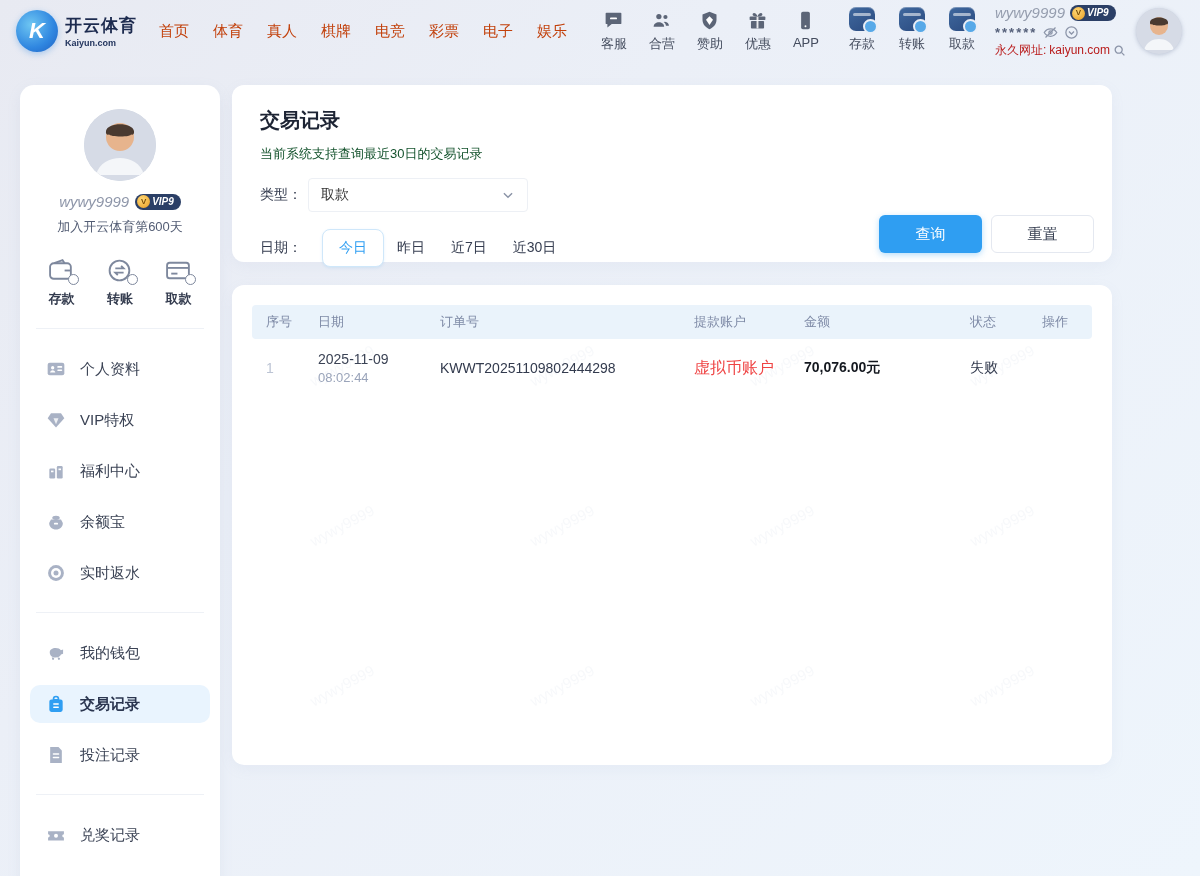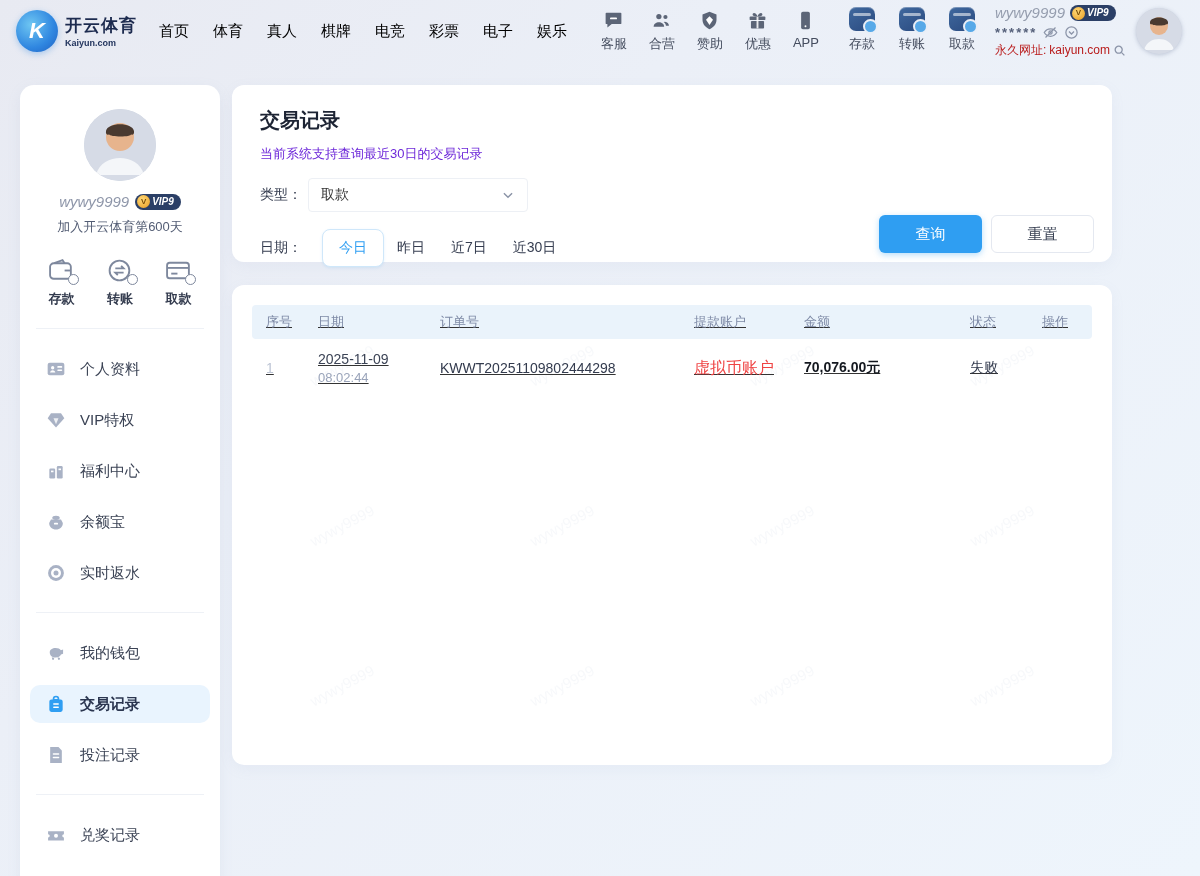--- a/index.html
+++ b/index.html
@@ -16,21 +16,21 @@
     display:flex; align-items:center; padding:0 18px 0 16px; }
   .logo { display:flex; align-items:center; gap:7px; cursor:pointer; }
   .logo-mark { width:42px; height:42px; border-radius:50%;
     background:radial-gradient(circle at 35% 35%,#6ec6f2,#2f86e0 60%,#1f5fc0);
     display:flex; align-items:center; justify-content:center;
     color:#fff; font-weight:bold; font-size:22px; font-style:italic;
     box-shadow:0 2px 6px rgba(47,134,224,.35); }
   .logo-text-cn { font-size:17px; font-weight:bold; color:#1d2b4f; letter-spacing:1px; }
   .logo-text-en { font-size:9px; font-weight:bold; color:#23355e; margin-top:1px; }
   .nav { display:flex; gap:24px; margin-left:22px; }
-  .nav-item { font-size:15px; color:#000000; cursor:pointer; white-space:nowrap; }
+  .nav-item { font-size:15px; color:#c2410c; cursor:pointer; white-space:nowrap; }
   .icon-col { display:flex; flex-direction:column; align-items:center; gap:4px;
     cursor:pointer; width:42px;text-align:right; }
   .icon-col .glyph { color:#5c6577; height:22px; display:flex; align-items:flex-end; }
   .icon-col .lbl { font-size:13px; color:#444c5e; white-space:nowrap; }
   .quick-group { display:flex; gap:6px; margin-left:auto; }
   .wallet-group { display:flex; gap:8px; margin-left:14px; }
   .wicon { width:26px; height:24px; border-radius:7px; position:relative;
     background:linear-gradient(145deg,#40699f,#2a4a7f);
     box-shadow:inset 0 1px 0 rgba(255,255,255,.3); }
   .wicon::before { content:""; position:absolute; left:4px; top:6px; width:18px; height:3px;
@@ -79,21 +79,21 @@
   .menu-item .lbl { font-size:15px; color:#3a4254; }
   .menu-item.active { background:#e9f4fe; }
   .menu-item.active .glyph { color:#2f9ef2; }
   .menu-item.active .lbl { color:#2b3650; font-weight:bold; }
 
   
   .card { position:absolute; background:#fff; border-radius:12px;
     box-shadow:0 4px 14px rgba(140,155,190,.08); }
   .card1 { left:232px; top:85px; width:880px; height:177px; padding:22px 28px; }
   .page-title { font-size:20px; font-weight:bold; color:#1c2333; }
-  .page-subtitle { font-size:13px; color:#6d28d9; margin-top:11px; }
+  .page-subtitle { font-size:13px; color:#14532d; margin-top:11px; }
   .filter-row { display:flex; align-items:center; margin-top:15px; }
   .filter-label { font-size:14px; color:#333b4e; width:48px; flex:none; }
   .select-box { width:220px; height:34px; border:1px solid #edf0f5; border-radius:4px;
     display:flex; align-items:center; padding:0 12px; cursor:pointer; background:#fff; }
   .select-box .val { font-size:14px; color:#333; flex:1; }
   .date-box { width:216px; height:36px; border:1px solid #e3e8f0; border-radius:4px;
     display:flex; align-items:center; padding:0 10px; cursor:pointer; background:#fff; }
   .date-box .val { font-size:13px; color:#3c4457; flex:1; letter-spacing:.2px; }
   .chips { display:flex; align-items:center; margin-left:14px; }
   .chip { font-size:14px; color:#353d50; padding:9px 13px; cursor:pointer; white-space:nowrap; }
@@ -106,21 +106,21 @@
     box-shadow:0 2px 6px rgba(47,158,242,.35); }
   .btn-reset { right:18px; background:#fff; color:#3a4254; border:1px solid #e4e8f0; }
 
   .card2 { left:232px; top:285px; width:880px; height:480px; padding:20px; overflow:hidden; }
   .watermark { position:absolute; inset:0; display:grid;
     grid-template-columns:repeat(4,1fr); grid-template-rows:repeat(3,1fr);
     pointer-events:none; z-index:0; }
   .watermark span { transform:rotate(-28deg); font-size:15px; color:#7e93b8;
     opacity:.06; align-self:center; justify-self:center; }
   .table { position:relative; z-index:1; }
-  .trow { display:flex; align-items:center;text-decoration:underline; }
+  .trow { display:flex; align-items:center; }
   .thead { background:#eaf3fb; border-radius:4px; height:34px; }
   .thead .tcell { font-size:13px; color:#7e8aa6; }
   .tbody-row { min-height:58px; padding:6px 0; }
   .tcell { padding-left:14px; }
   .c0 { width:52px; } .c1 { width:122px; } .c2 { width:254px; }
   .c3 { width:110px; } .c4 { width:166px; } .c5 { width:72px; } .c6 { width:64px; }
   .cell-index { font-size:14px; color:#bcc4d4; }
   .cell-date { font-size:14px; color:#3b4355; }
   .cell-time { font-size:13px; color:#9aa4ba; margin-top:3px; }
   .cell-order { font-size:14px; color:#333b4e; }

